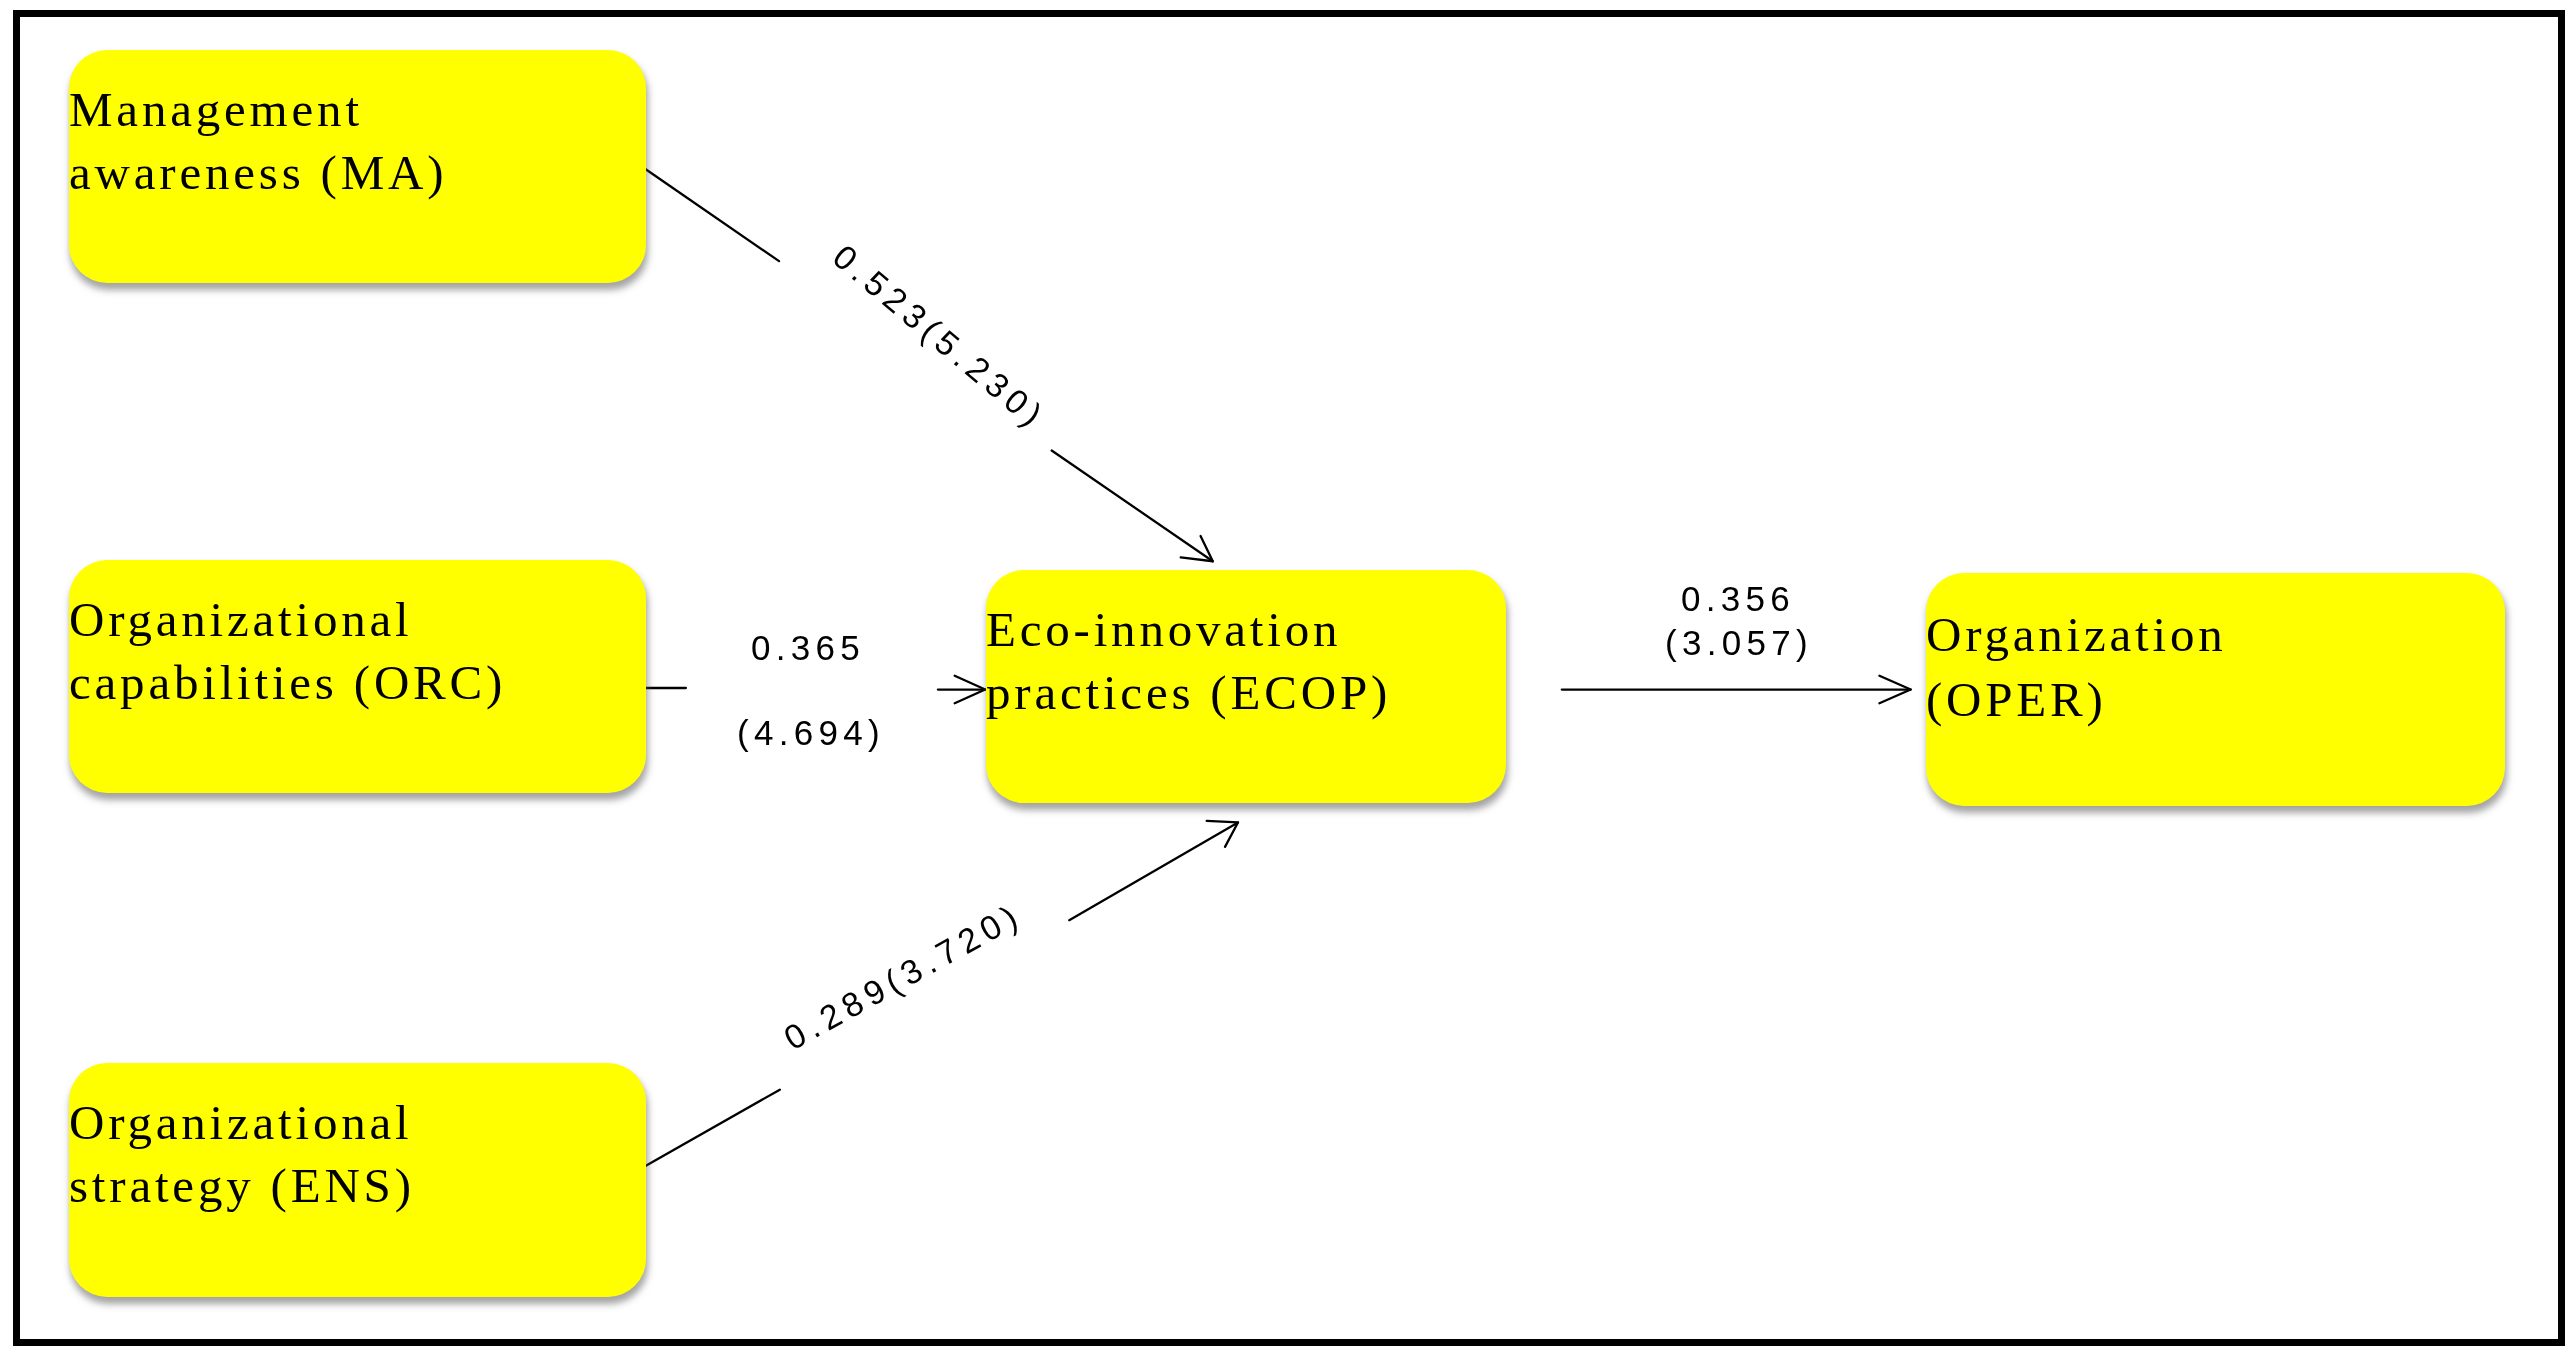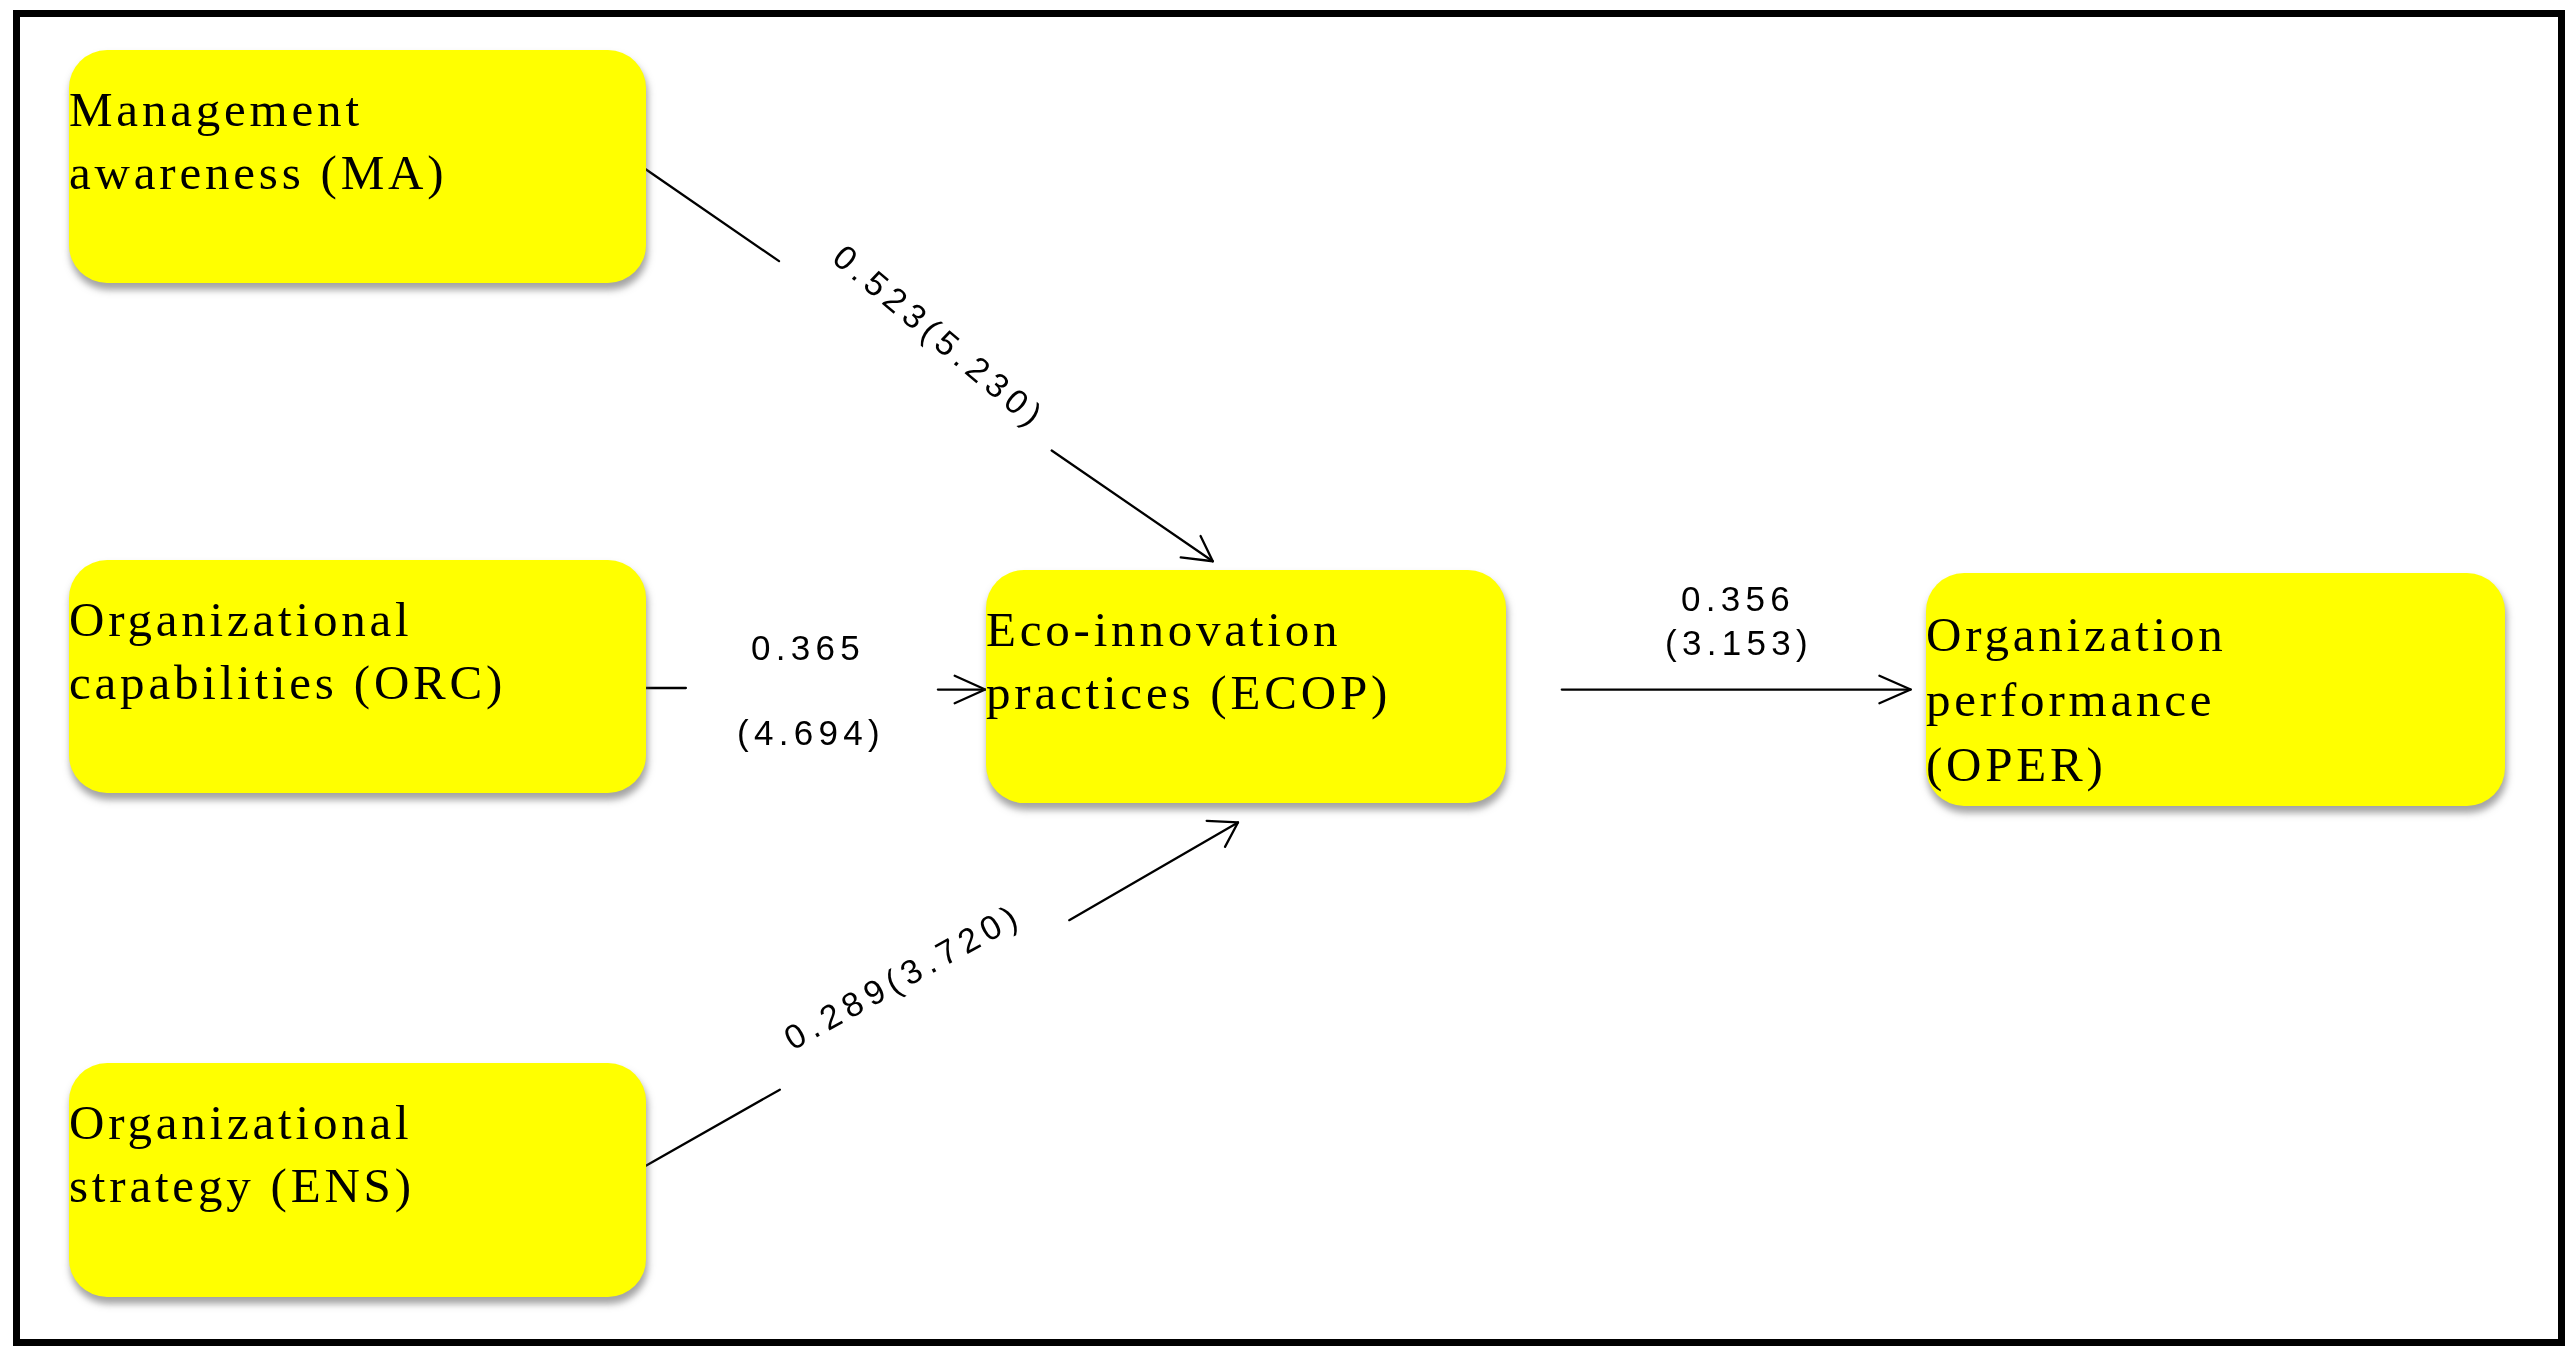--- a/index.html
+++ b/index.html
@@ -125,23 +125,22 @@
   <span class="line">strategy (ENS)</span>
 </div>
 
 <div class="node" id="node-ecop">
   <span class="line">Eco-innovation</span>
   <span class="line">practices (ECOP)</span>
 </div>
 
 <div class="node" id="node-oper">
   <span class="line">Organization</span>
-  <span class="line">performance</span>
   <span class="line">(OPER)</span>
 </div>
 
 <div class="edge-label rot" id="lbl-ma">0.523(5.230)</div>
 <div class="edge-label" id="lbl-orc-coef">0.365</div>
 <div class="edge-label" id="lbl-orc-t">(4.694)</div>
 <div class="edge-label rot" id="lbl-ens">0.289(3.720)</div>
 <div class="edge-label" id="lbl-ecop-coef">0.356</div>
-<div class="edge-label" id="lbl-ecop-t">(3.153)</div>
+<div class="edge-label" id="lbl-ecop-t">(3.057)</div>
 
 
 </body></html>

